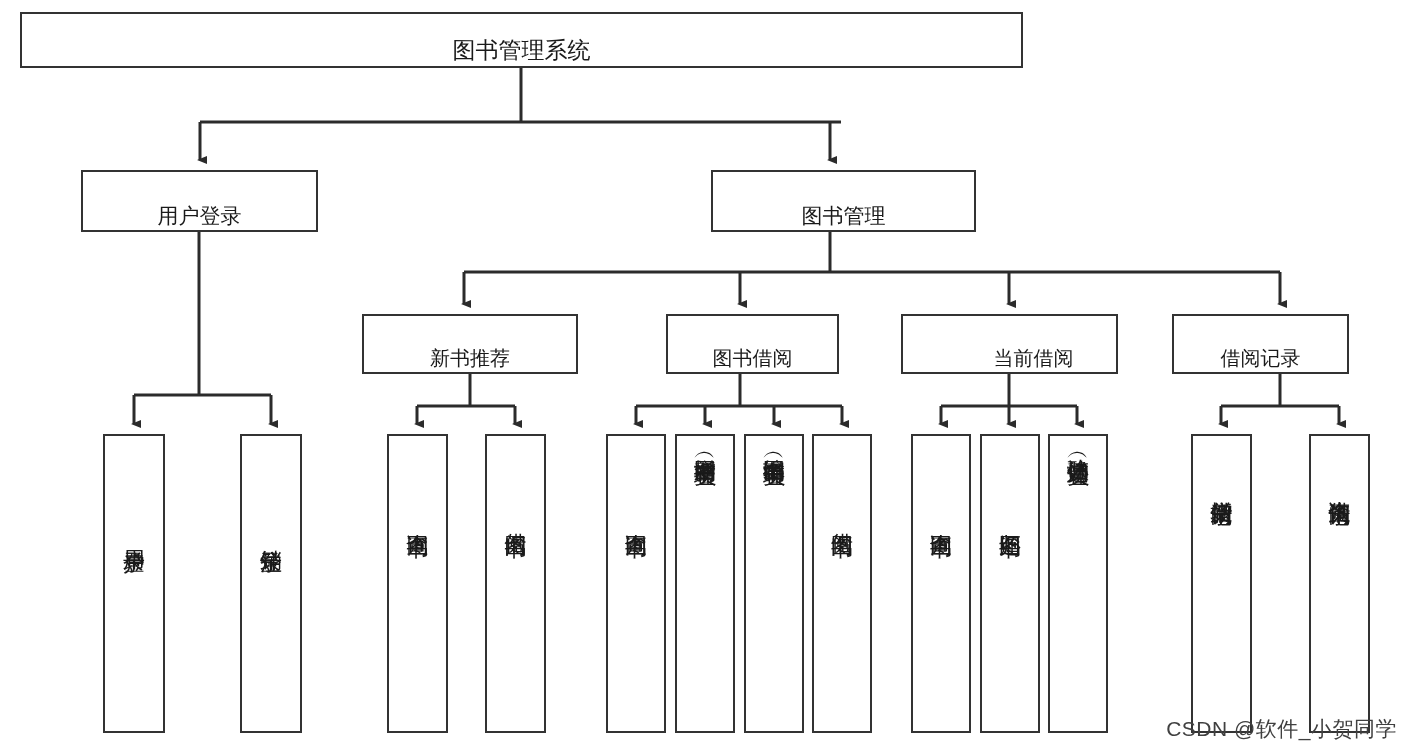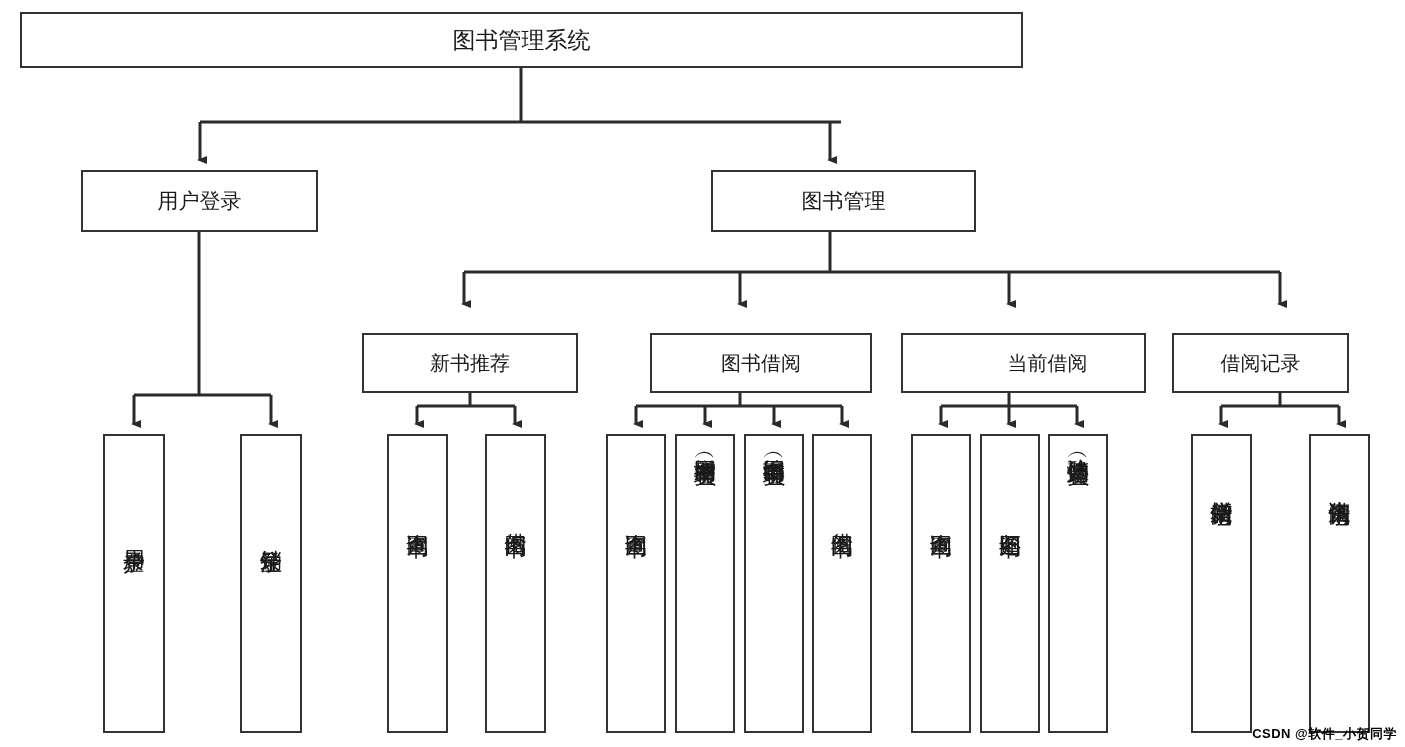--- a/index.html
+++ b/index.html
@@ -16,33 +16,32 @@
     height: 747px;
     background: #ffffff;
     overflow: hidden;
   }
   .node {
     position: absolute;
     box-sizing: border-box;
     border: 2px solid #333333;
     background: #ffffff;
     display: flex;
-    align-items: center;
+    align-items: flex-end;
     justify-content: center;
     color: #1a1a1a;
   }
   .node.root {
     font-size: 23px;
   }
   .node.lvl2 {
     font-size: 21px;
   }
   .node.lvl3 {
     font-size: 20px;
-    margin-top: 19px;
   }
   .node.leaf {
     align-items: flex-start;
     justify-content: center;
     padding-top: 4px;
   }
   .vtext {
     writing-mode: vertical-rl;
     text-orientation: upright;
     font-size: 22px;
@@ -58,25 +57,24 @@
     left: 0;
     top: 0;
     width: 1405px;
     height: 747px;
     pointer-events: none;
   }
   .watermark {
     position: absolute;
     right: 8px;
     bottom: 4px;
-    font-size: 13px;
-    color: #000000;
+    font-size: 21px;
+    color: #404040;
     white-space: nowrap;
     letter-spacing: 0.5px;
-    font-weight: bold;
   }
 </style>
 </head>
 <body>
 
 <div id="canvas">
 
   <svg class="links" viewBox="0 0 1405 747">
     <defs>
       <marker id="arrow" markerWidth="10" markerHeight="10" refX="4" refY="7" orient="auto" markerUnits="userSpaceOnUse">
@@ -134,24 +132,24 @@
   <div class="node lvl2" style="left:81px; top:170px; width:237px; height:62px;">
     <span>用户登录</span>
   </div>
   <div class="node lvl2" style="left:711px; top:170px; width:265px; height:62px;">
     <span>图书管理</span>
   </div>
 
   <div class="node lvl3" style="left:362px; top:314px; width:216px; height:60px;">
     <span>新书推荐</span>
   </div>
-  <div class="node lvl3" style="left:650px; top:314px; width:222px; height:60px;">
+  <div class="node lvl3" style="left:666px; top:314px; width:173px; height:60px;">
     <span>图书借阅</span>
   </div>
-  <div class="node lvl3" style="left:901px; top:314px; width:245px; height:60px;padding-left:48px;">
+  <div class="node lvl3" style="left:901px; top:314px; width:217px; height:60px;padding-left:48px;">
     <span>当前借阅</span>
   </div>
   <div class="node lvl3" style="left:1172px; top:314px; width:177px; height:60px;">
     <span>借阅记录</span>
   </div>
 
   <div class="node leaf leaf-mid" style="left:103px; top:434px; width:62px; height:299px; padding-top:96px;">
     <span class="vtext">用户登录</span>
   </div>
   <div class="node leaf leaf-mid" style="left:240px; top:434px; width:62px; height:299px; padding-top:96px;">

